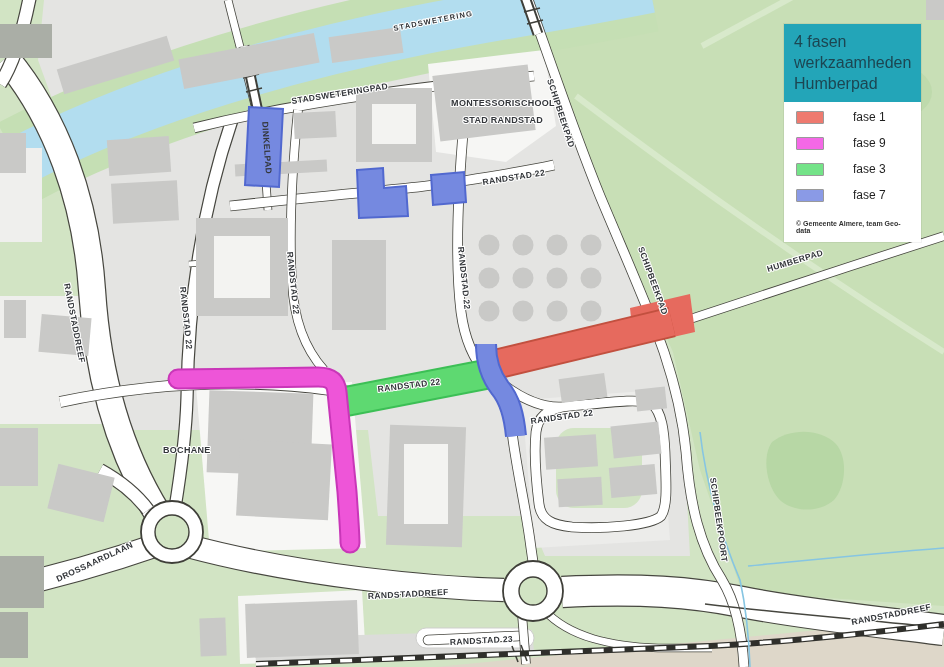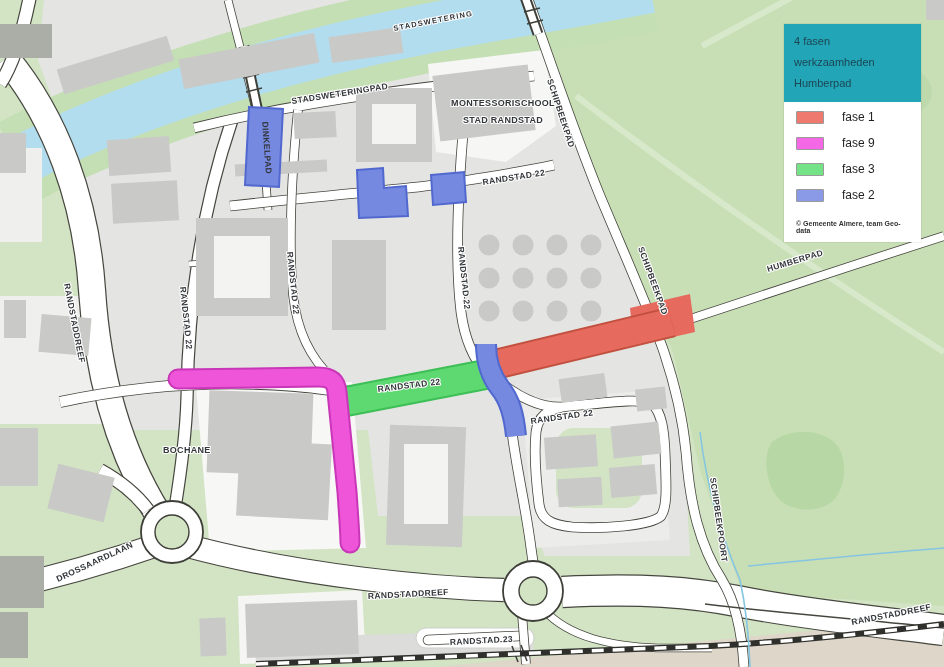--- a/index.html
+++ b/index.html
@@ -8,23 +8,23 @@
   #map{position:absolute;left:0;top:0;}
   .lbl{font-family:"Liberation Sans",sans-serif;font-weight:bold;font-size:8.5px;
        fill:#33363a;letter-spacing:.4px;stroke:#ffffff;stroke-width:2.2px;
        paint-order:stroke;stroke-linejoin:round;}
   .lbl-sm{font-size:7.5px;letter-spacing:1.2px;}
   .lbl-md{font-size:9px;letter-spacing:.3px;}
   .nohalo{stroke-width:0;}
   .anchor-mid{text-anchor:middle;}
   
   #legend{position:absolute;left:784px;top:24px;width:137px;box-shadow:0 0 0 1px rgba(0,0,0,0.05);}
-  #legend-header{color:#1c4652;padding:7px 10px 8px 10px;font-size:11px;line-height:21px;}
+  #legend-header{color:#1c4652;padding:7px 10px 8px 10px;font-size:16px;line-height:21px;}
   #legend-body{background:#ffffff;padding:8px 10px 4px 12px;}
-  .legend-row{display:flex;align-items:center;margin:0 0 12px 0;}
+  .legend-row{display:flex;align-items:center;margin:0 0 12px 0;gap:11px;}
   .swatch{width:26px;height:11px;border:1px solid #9a9a9a;border-radius:1px;flex:0 0 auto;}
   .legend-label{margin-left:18px;font-size:12px;color:#1f1f1f;}
   #legend-attribution{font-size:7px;font-weight:bold;color:#333333;padding:6px 0 4px 0;}
 </style>
 </head>
 <body>
 
 <div id="stage">
 
 <svg id="map" width="944" height="667" viewBox="0 0 944 667">
@@ -242,19 +242,19 @@
     <div class="legend-row">
       <span class="swatch" style="background: rgb(244, 104, 230);"></span>
       <span class="legend-label">fase 9</span>
     </div>
     <div class="legend-row">
       <span class="swatch" style="background: rgb(116, 227, 136);"></span>
       <span class="legend-label">fase 3</span>
     </div>
     <div class="legend-row">
       <span class="swatch" style="background: rgb(138, 154, 230);"></span>
-      <span class="legend-label">fase 2</span>
+      <span class="legend-label">fase 7</span>
     </div>
     <div id="legend-attribution">© Gemeente Almere, team Geo-data</div>
   </div>
 </div>
 
 </div>
 
 </body></html>

